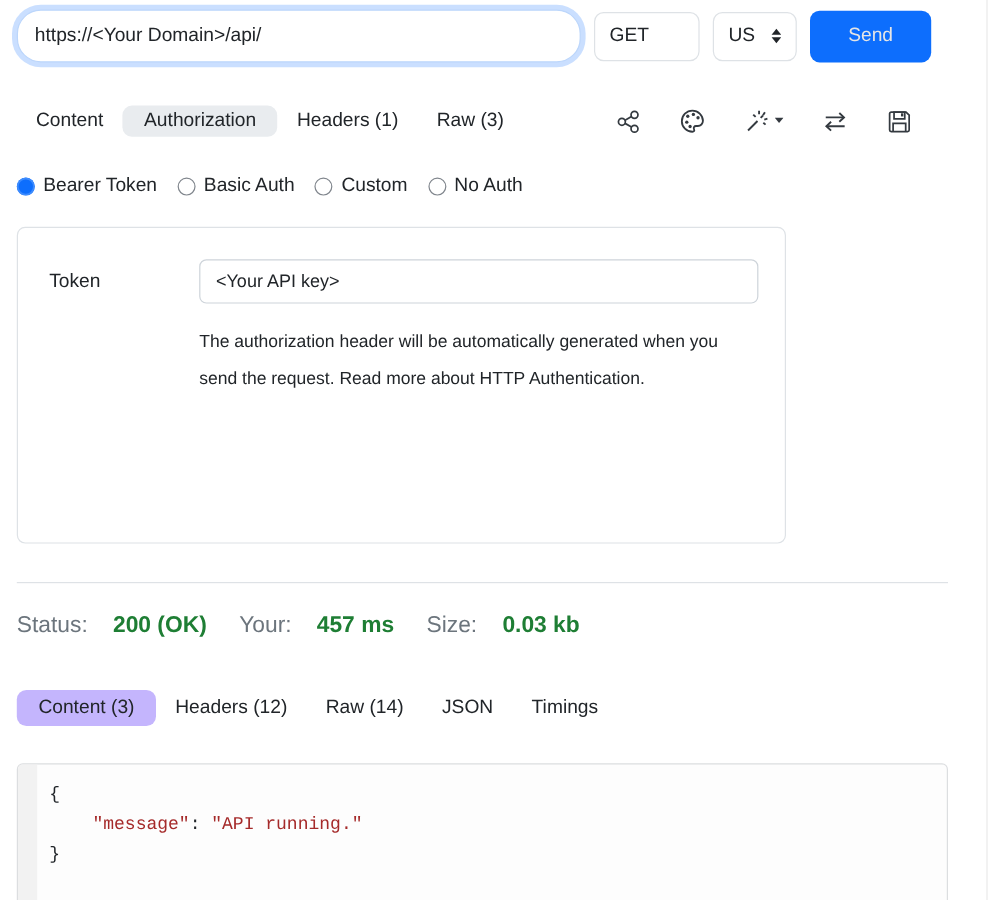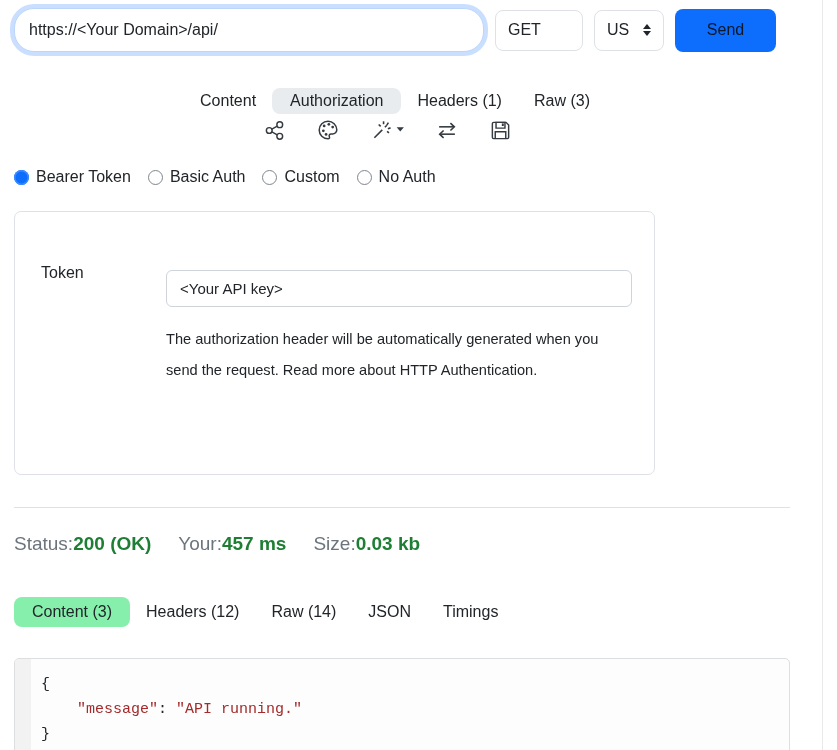--- a/index.html
+++ b/index.html
@@ -26,62 +26,62 @@
     display:flex; align-items:center; justify-content:space-between;
     padding:0 12px; font-size:16px; color:#212529; cursor:pointer;
   }
   .select.method { width:88px;gap:48px; }
   .select.region { width:70px;justify-content:space-between; }
   .updown { display:flex; flex-direction:column; gap:2px; margin-left:8px; }
   .updown i { display:block; width:0; height:0; border-left:4px solid transparent; border-right:4px solid transparent; }
   .updown i.up { border-bottom:5px solid #212529; }
   .updown i.dn { border-top:5px solid #212529; }
   .send-btn {
-    width:101px; height:43px; background:#0d6efd; color:#0f172a; border:none;
+    width:101px; height:43px; background:#0d6efd; color:#e5e5e5; border:none;
     border-radius:8px; font:16px "Liberation Sans", sans-serif; cursor:pointer;
   }
 
   
-  .tabs-row { margin-top:31px; display:flex; align-items:center; justify-content:flex-start;flex-direction:column; }
+  .tabs-row { margin-top:31px; display:flex; align-items:center; justify-content:space-between; }
   .tabs { display:flex; align-items:center; }
   .tab { padding:9px 16px; font-size:16px; color:#212529; border-radius:8px; cursor:pointer; white-space:nowrap; }
   .tab.active { background:#e9ecef; padding:4px 18px; }
   .toolbar { display:flex; align-items:center; gap:32px; padding-right:16px; }
   .tool { display:flex; align-items:center; cursor:pointer; }
   .tool svg { display:block; }
 
   
   .auth-row { margin-top:27px; display:flex; align-items:center; gap:17px; }
   .radio-item { display:flex; align-items:center; gap:7px; cursor:pointer; }
   .radio { width:15px; height:15px; border-radius:50%; border:1px solid #80868d; background:#fff; flex:0 0 auto; }
   .radio.checked { border:none; background:#0d6efd; box-shadow:inset 0 0 0 1.5px #3d8bfd; }
   .radio-label { font-size:16px; color:#212529; }
 
   
   .token-panel { margin-top:25px; width:641px; height:264px; border:1px solid #dee2e6; border-radius:7px; }
   .token-row { display:flex; align-items:center; padding:26px 22px 0 26px; }
   .token-label { width:125px; font-size:16px; color:#212529; flex:0 0 auto; }
   .token-input {
     flex:1; height:37px; border:1px solid #ced4da; border-radius:6px;
-    font:15px "Liberation Sans", sans-serif; color:#212529; padding:0 13px; outline:none;margin-top:32px;
+    font:15px "Liberation Sans", sans-serif; color:#212529; padding:0 13px; outline:none;
   }
   .token-help { margin:17px 30px 0 151px; font-size:14.6px; color:#212529; line-height:31px; }
 
   .divider { margin-top:32px; width:776px; height:1px; background:#dee2e6; }
 
   
   .status-row { margin-top:25px; display:flex; align-items:baseline; gap:27px; font-size:19px; }
-  .status-group { display:flex; align-items:baseline; gap:0; }
+  .status-group { display:flex; align-items:baseline; gap:21px; }
   .status-key { color:#6c757d; }
   .status-val { color:#1e7e34; font-weight:bold; }
 
   
   .resp-tabs { margin-top:37px; display:flex; align-items:center; }
   .resp-tabs .tab { padding:11px 16px; }
-  .resp-tabs .tab.active { background:#86efac; padding:6px 18px; }
+  .resp-tabs .tab.active { background:#c4b5fd; padding:6px 18px; }
 
   
   .code-block {
     margin-top:26px; width:776px; height:120px;
     border:1px solid #dcdee0; border-radius:5px; background:#fdfdfd;
     display:flex; overflow:hidden;
   }
   .code-gutter { width:16px; background:#f2f2f2; flex:0 0 auto; }
   .code-area { flex:1; padding:13px 10px 0 10px; }
   .code-line {

